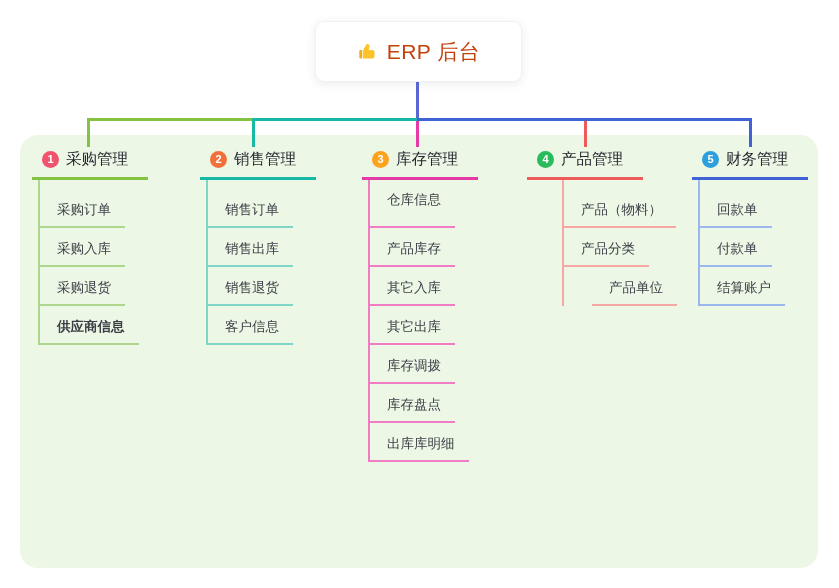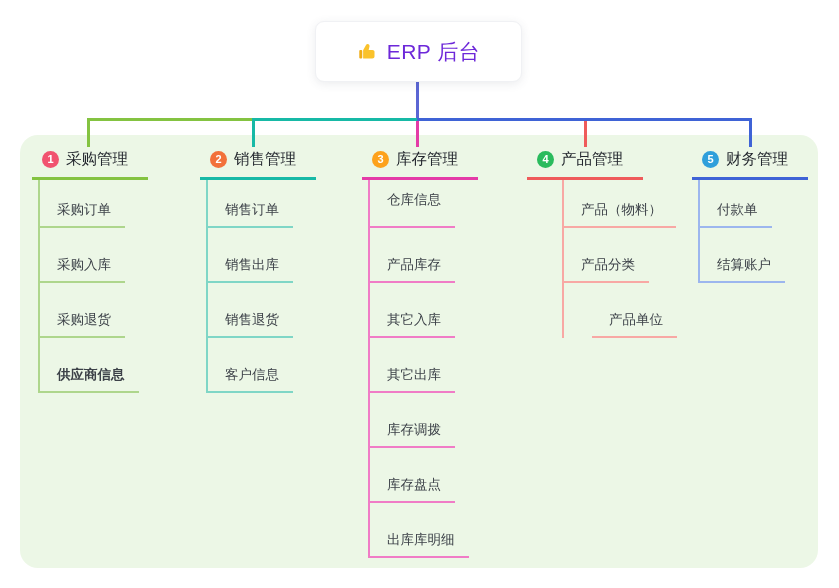--- a/index.html
+++ b/index.html
@@ -39,21 +39,21 @@
     display: flex;
     align-items: center;
     justify-content: center;
     gap: 9px;
     box-sizing: border-box;
     z-index: 3;
   }
   #root-node .root-label {
     font-size: 21px;
     font-weight: 500;
-    color: #6d28d9;
+    color: #c2410c;
     letter-spacing: 0.5px;
     white-space: nowrap;
   }
   
   .rail, .drop, #root-line {
     position: absolute;
     z-index: 1;
   }
   .rail { height: 3px; }
   .drop { width: 3px; }
@@ -96,21 +96,21 @@
   }
   
   .children {
     position: absolute;
     top: 180px;
     border-left: 2px solid #ccc;
     z-index: 2;
   }
   .child {
     box-sizing: border-box;
-    height: 55px;
+    height: 39px;
     display: flex;
     align-items: flex-end;
     width: fit-content;
     border-bottom: 2px solid #ccc;
     padding: 0 14px 7px 17px;
     white-space: nowrap;
   }
   .child:first-child { height: 48px; }
   .child-label {
     font-size: 13.5px;
@@ -224,20 +224,23 @@
         <div class="child" style="border-bottom-color: rgb(248, 168, 164); margin-left: 28px;">
       <span class="child-label">产品单位</span>
     </div>
       </div>
       <div class="branch-header" style="left: 692px; border-bottom-color: rgb(63, 99, 214);">
       <span class="badge" style="background: rgb(47, 159, 219);">5</span>
       <span class="branch-label">财务管理</span>
     </div>
       <div class="children" style="left: 698px; border-left-color: rgb(156, 182, 238);">
         <div class="child" style="border-bottom-color: rgb(156, 182, 238);">
+      <span class="child-label">回款单</span>
+    </div>
+        <div class="child" style="border-bottom-color: rgb(156, 182, 238);">
       <span class="child-label">付款单</span>
     </div>
         <div class="child" style="border-bottom-color: rgb(156, 182, 238);">
       <span class="child-label">结算账户</span>
     </div>
       </div>
     </div>
 
 </div>
 

